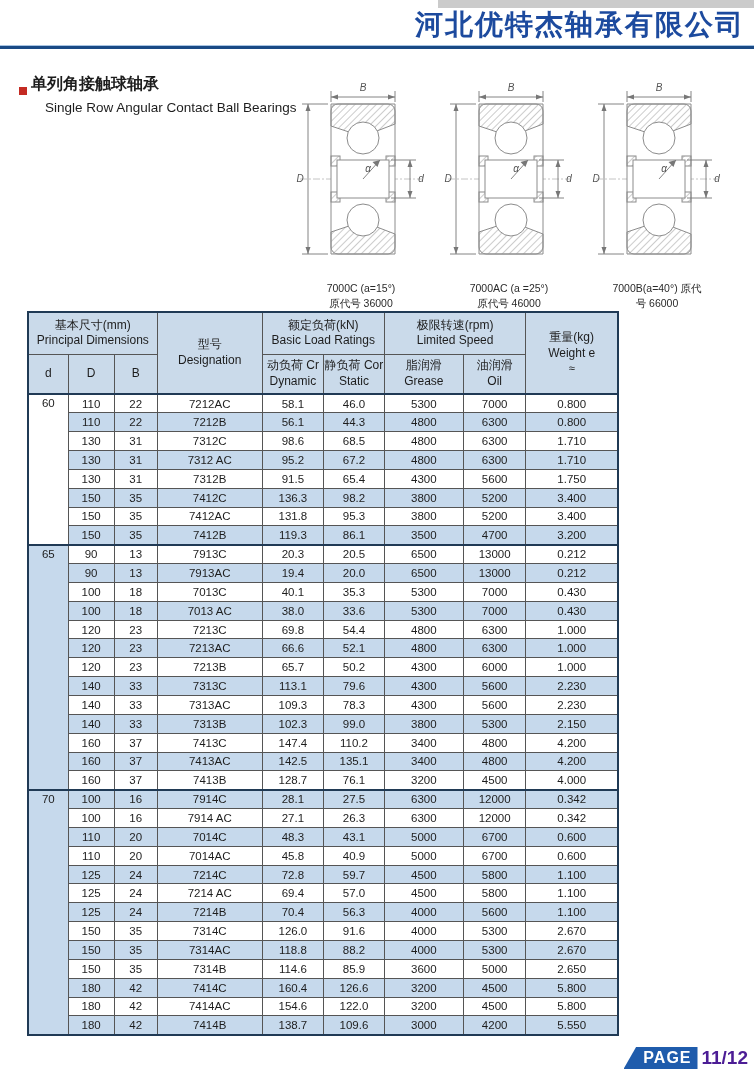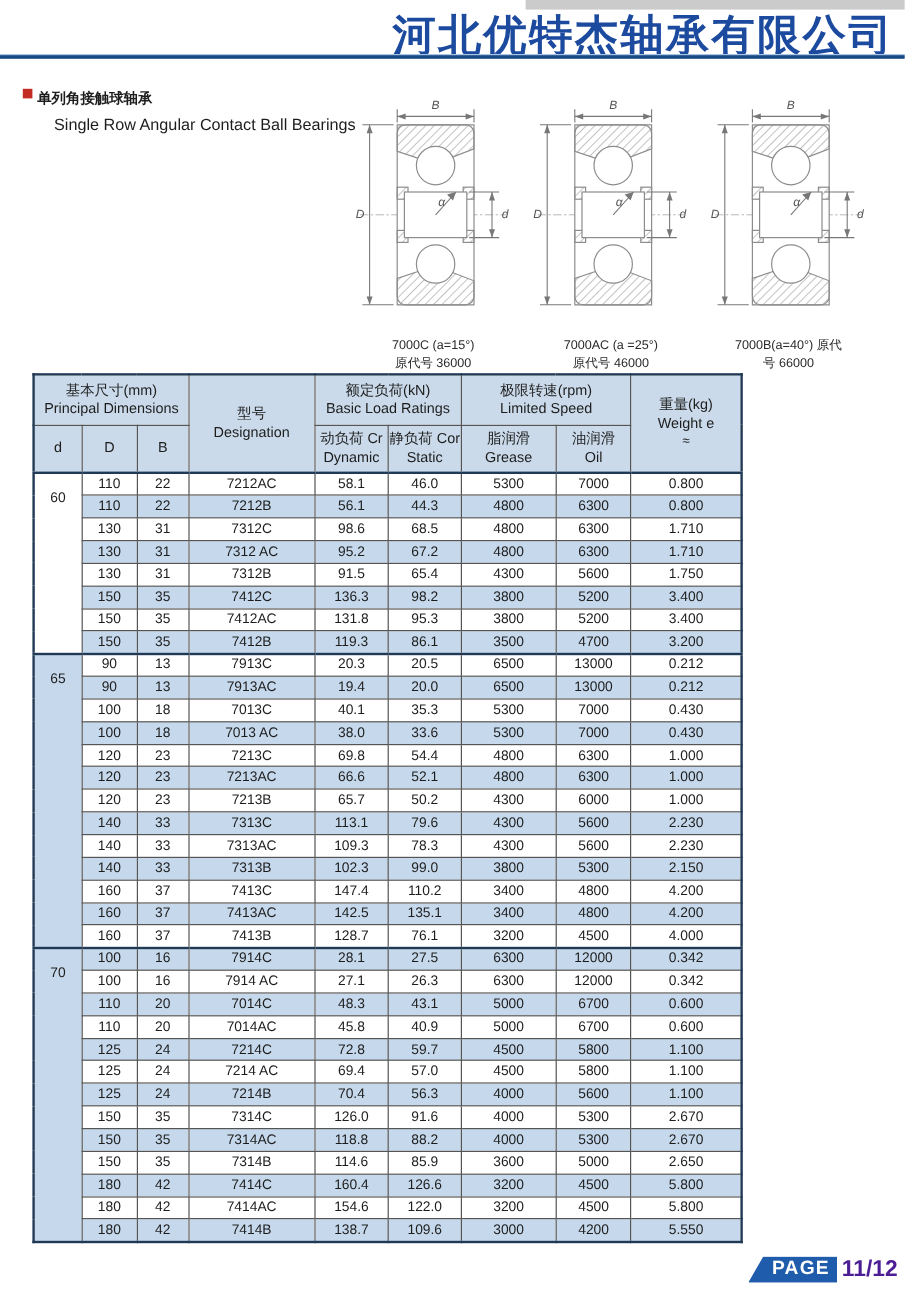--- a/index.html
+++ b/index.html
@@ -6,45 +6,45 @@
     --brand-blue:#1c4a9e; --navy:#203a55; --rule-blue:#1a4a85;
     --header-bg:#cadaea; --row-alt:#c6d9ec; --cell-border:#555555;
     --bullet-red:#c42b23; --flag-blue:#1f5cac; --text-dark:#1d1d1d;
   }
   *{box-sizing:border-box}
   html,body{margin:0;padding:0}
   body{width:754px;height:1088px;background:#ffffff;position:relative;
        font-family:"Liberation Sans",sans-serif;color:var(--text-dark)}
   .page{position:absolute;inset:0;overflow:hidden}
   .top-scan-strip{position:absolute;left:438px;top:0;width:316px;height:8px;background:#cbcbcb}
-  .company-header{position:absolute;top:6px;right:9px;font-size:36px;font-weight:bold;
+  .company-header{position:absolute;top:6px;right:9px;font-size:28px;font-weight:bold;
                   color:var(--brand-blue);letter-spacing:2px;white-space:nowrap}
   .header-rule{position:absolute;top:46px;left:0;width:754px;height:3px;background:var(--rule-blue);
                box-shadow:0 -1px 0 #a8c4e2}
   .section{position:absolute;left:19px;top:74px}
-  .zh-line{font-size:12px;font-weight:bold;display:flex;align-items:flex-start;gap:4px}
+  .zh-line{font-size:16px;font-weight:bold;display:flex;align-items:flex-end;gap:4px}
   .bullet{width:8px;height:8px;background:var(--bullet-red);display:inline-block;flex:0 0 auto}
   .en-line{margin-left:26px;margin-top:5px;font-size:13.5px}
   .diagrams{position:absolute;left:292px;top:82px;display:flex;gap:10px}
   .diagram{width:138px;text-align:center}
   .diagram svg{display:block;margin:0 auto}
   .caption{font-size:10.5px;color:#2a2a2a;line-height:1.4;margin-top:1px}
   .spec-table{position:absolute;left:27px;top:311px;width:592px;border-collapse:collapse;
               table-layout:fixed;border:2px solid var(--navy)}
   .spec-table th,.spec-table td{border:1px solid var(--cell-border);text-align:center;
               vertical-align:middle;overflow:hidden;white-space:nowrap}
   thead th{background:var(--header-bg);font-weight:normal;font-size:12px;line-height:1.3;padding:2px 0}
   thead{border-bottom:2px solid var(--navy)}
   thead tr:first-child th{height:42px}
   thead tr:nth-child(2) th{height:40px}
   thead .sub{display:block}
   thead .approx{font-size:11px}
   tbody td{font-size:11.5px;height:18.85px;padding:0 2px}
   tr.alt td{background:var(--row-alt)}
-  td.d-cell{background:#ffffff;vertical-align:top;padding-top:14px}
+  td.d-cell{background:#ffffff;vertical-align:top;padding-top:2px}
   td.d-cell.shaded{background:var(--row-alt)}
   tr.group-start td{border-top:2px solid var(--navy)}
   .footer{position:absolute;top:1047px;right:6px;display:flex;align-items:flex-end;gap:4px}
   .page-flag{width:74px;height:22px;background:var(--flag-blue);
              clip-path:polygon(17% 0,100% 0,100% 100%,0 100%);
              display:flex;align-items:center;justify-content:flex-end;padding-right:6px}
   .page-flag span{color:#ffffff;font-weight:bold;font-size:16px;letter-spacing:1px}
   .page-number{font-size:19px;font-weight:600;color:#4c1d95}
 </style>
 </head>

